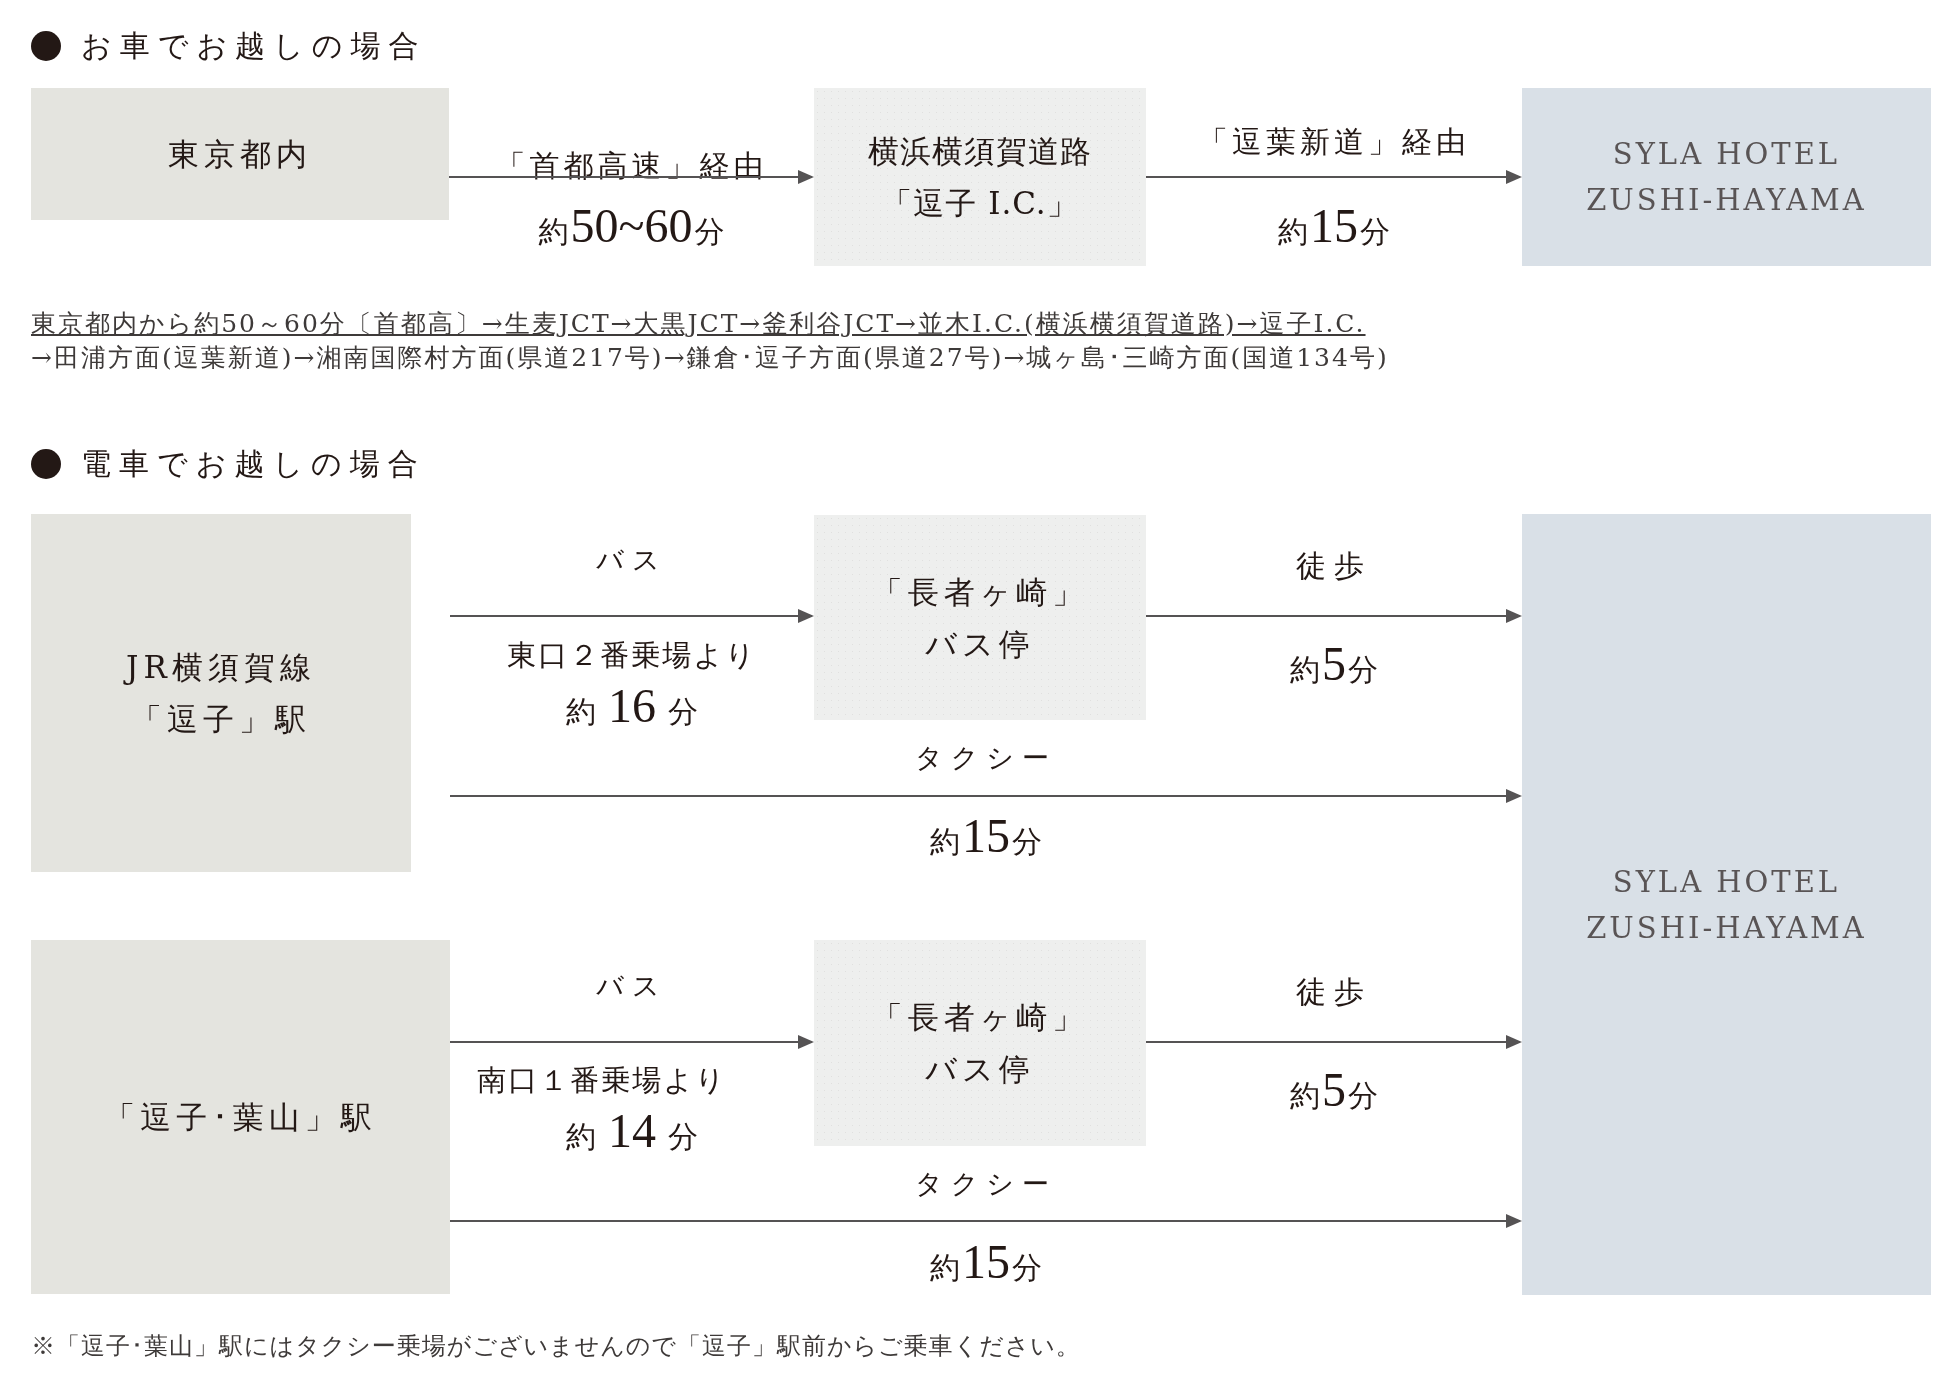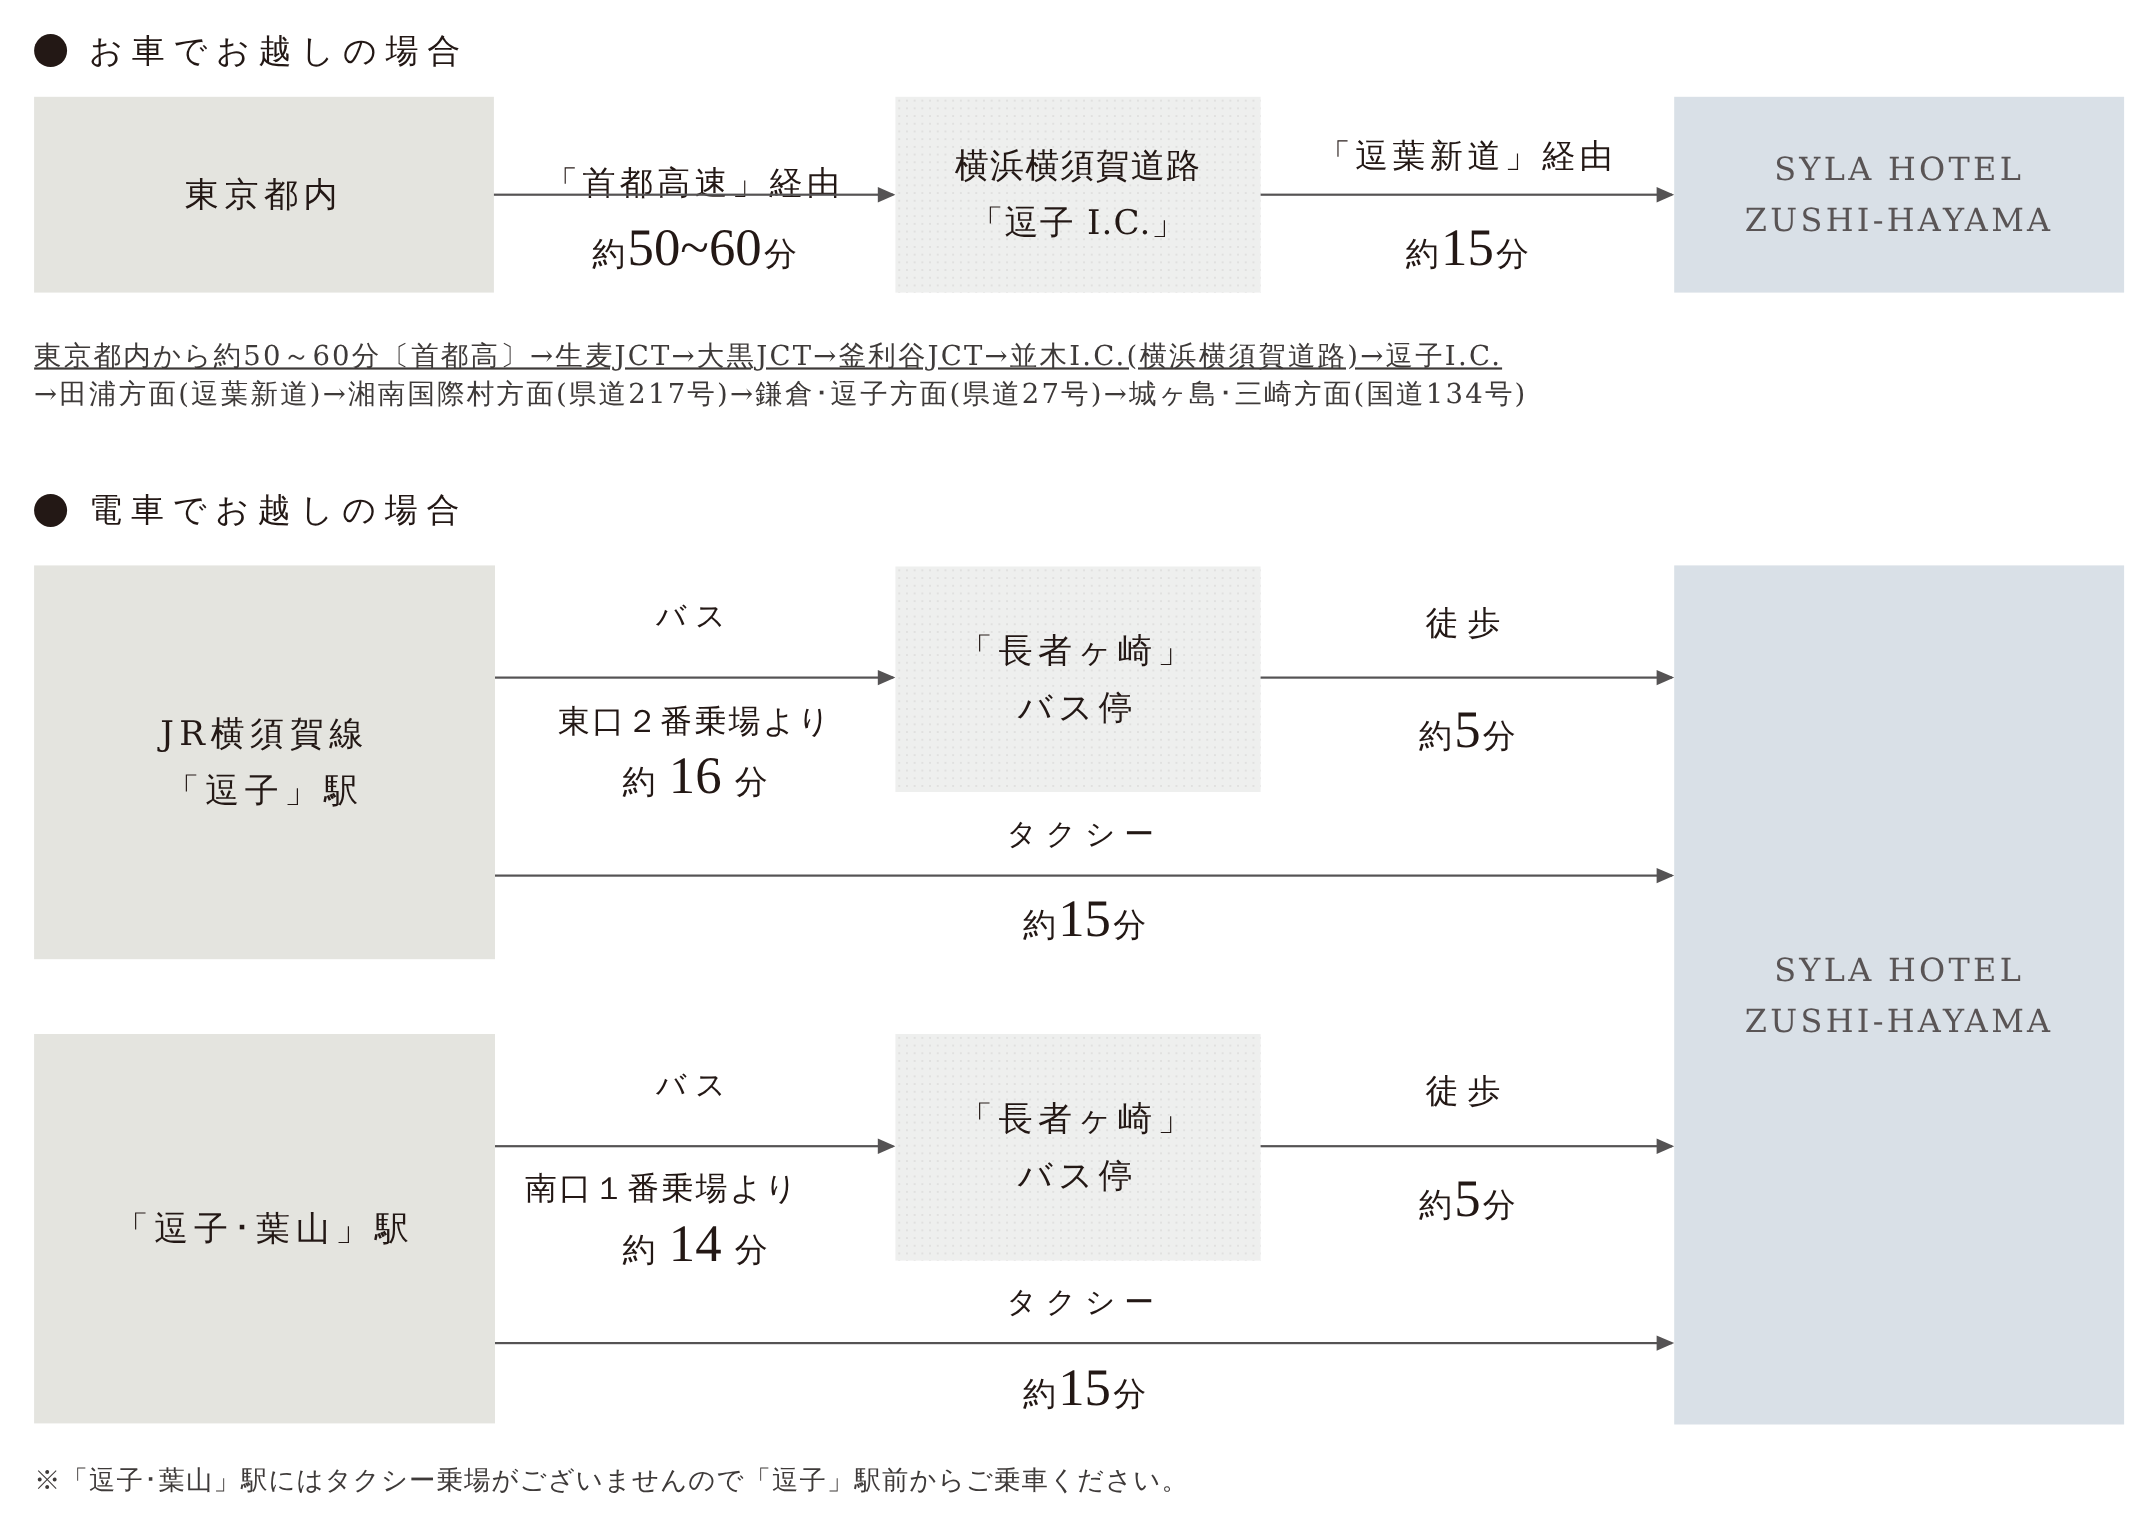--- a/index.html
+++ b/index.html
@@ -27,21 +27,21 @@
   .note { position:absolute; left:31px; top:1330px; font-size:24px; color:#3e3a39; white-space:nowrap; letter-spacing:1px; }
 </style>
 </head>
 <body>
 
 <div class="heading" style="top:26px;">
   <span class="bullet"></span>
   <span class="heading-text">お車でお越しの場合</span>
 </div>
 
-<div class="box box-origin" style="left:31px;top:88px;width:418px;height:178px;">
+<div class="box box-origin" style="left:31px;top:88px;width:418px;height:132px;">
   <span class="box-text">東京都内</span>
 </div>
 
 <div class="label" style="left:449px;width:365px;top:122px;margin-top:24px;">「首都高速」経由</div>
 <div class="arrow" style="left:449px;width:363px;top:176px;"></div>
 <div class="time" style="left:449px;width:365px;top:198px;">
   <span class="pre">約</span>
   <span class="num">50~60</span>
   <span class="suf">分</span>
 </div>
@@ -65,21 +65,21 @@
 </div>
 
 <div class="route" style="top:307px;text-decoration:underline;">東京都内から約50～60分〔首都高〕→生麦JCT→大黒JCT→釜利谷JCT→並木I.C.(横浜横須賀道路)→逗子I.C.</div>
 <div class="route" style="top:341px;">→田浦方面(逗葉新道)→湘南国際村方面(県道217号)→鎌倉･逗子方面(県道27号)→城ヶ島･三崎方面(国道134号)</div>
 
 <div class="heading" style="top:444px;">
   <span class="bullet"></span>
   <span class="heading-text">電車でお越しの場合</span>
 </div>
 
-<div class="box box-origin" style="left:31px;top:514px;width:419px;height:358px;">
+<div class="box box-origin" style="left:31px;top:514px;width:380px;height:358px;">
   <span class="box-text">JR横須賀線</span>
   <span class="box-text">「逗子」駅</span>
 </div>
 
 <div class="label label-small" style="left:450px;width:364px;top:542px;">バス</div>
 <div class="arrow" style="left:450px;width:362px;top:615px;"></div>
 <div class="label" style="left:450px;width:364px;top:636px;font-size:29px;letter-spacing:2px;">東口２番乗場より</div>
 <div class="time" style="left:450px;width:364px;top:678px;">
   <span class="pre">約</span>
   <span class="num" style="margin:0 12px;">16</span>

